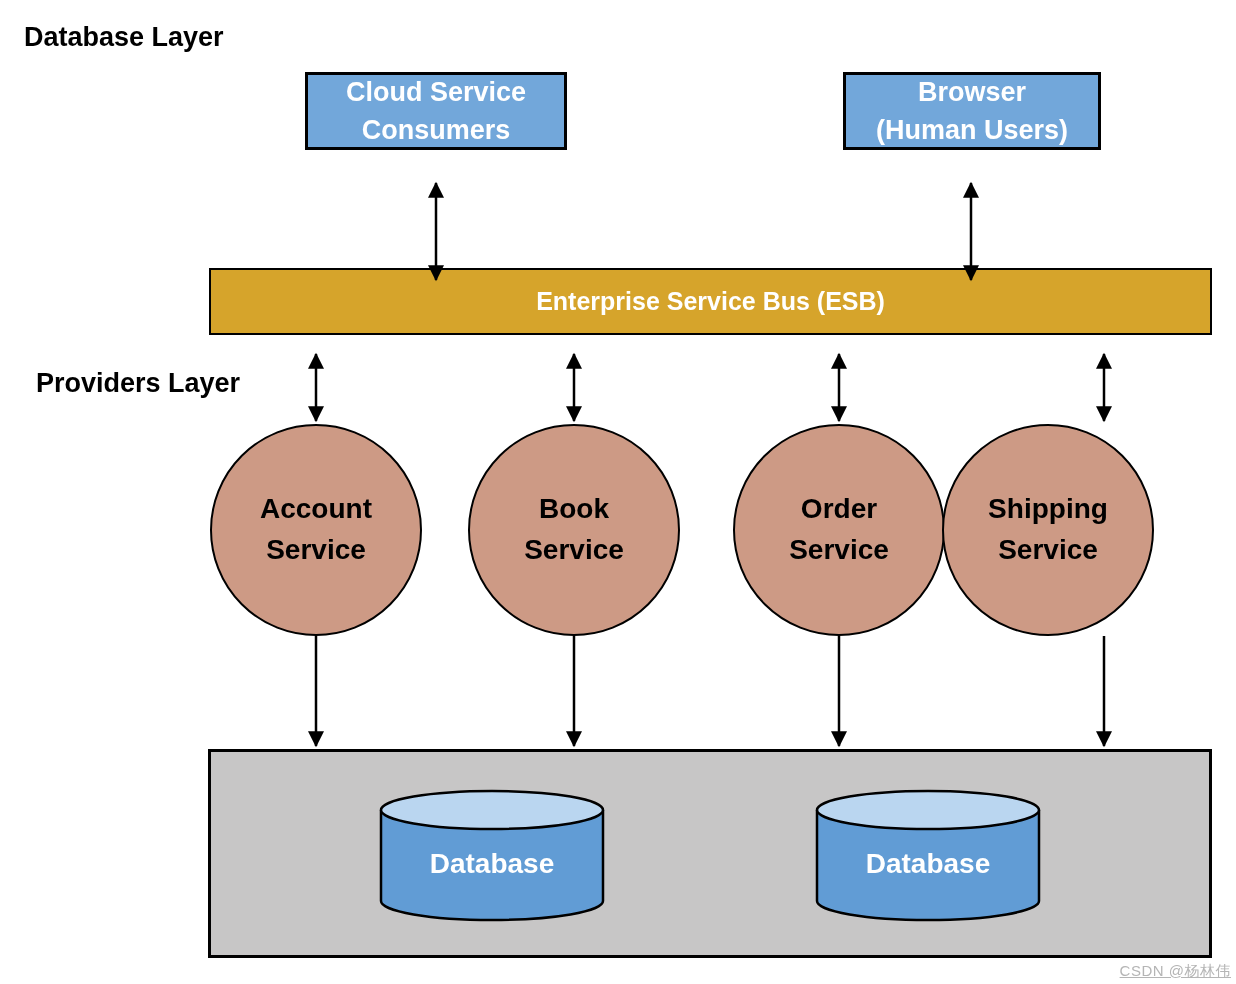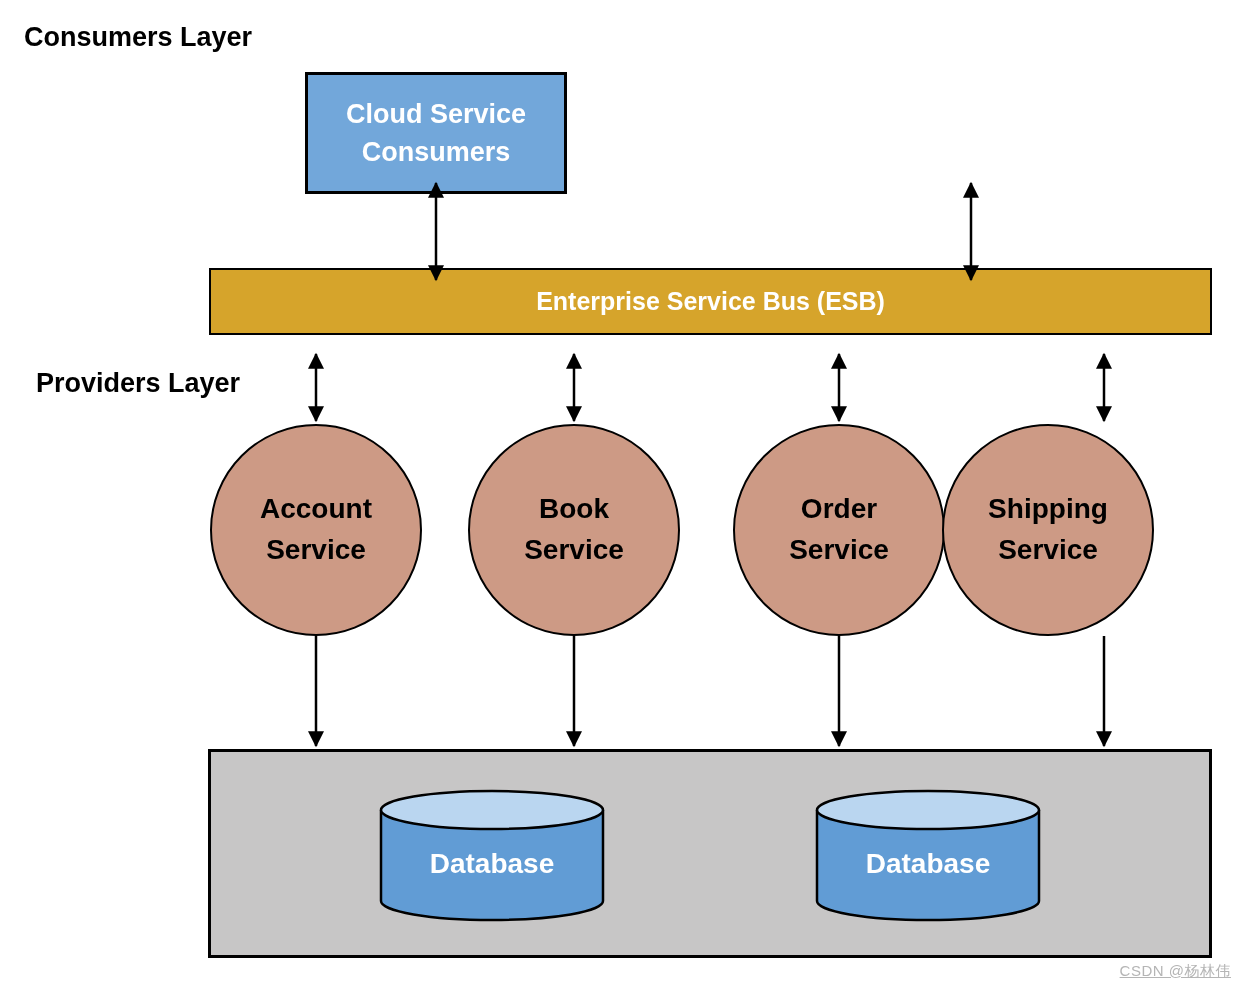--- a/index.html
+++ b/index.html
@@ -5,21 +5,21 @@
   html,body{margin:0;padding:0;background:#ffffff;}
   .canvas{
     position:relative;width:1236px;height:984px;background:#ffffff;
     font-family:"Liberation Sans",sans-serif;overflow:hidden;
   }
   .layer-label{
     position:absolute;font-size:27px;font-weight:700;color:#000;
     letter-spacing:0px;white-space:nowrap;
   }
   .consumer-box{
-    position:absolute;top:72px;height:122px;
+    position:absolute;top:72px;height:78px;
     background:#72A7DA;border:3px solid #000;
     display:flex;align-items:center;justify-content:center;
     box-sizing:border-box;
   }
   .consumer-box .box-label{
     color:#fff;font-size:27px;font-weight:700;text-align:center;
     line-height:1.42;white-space:pre-line;
   }
   .esb-bar{
     position:absolute;left:209px;top:268px;width:1003px;height:67px;
@@ -50,26 +50,30 @@
   .watermark{
     position:absolute;right:5px;bottom:3px;
     font-size:15px;color:#B5B5B5;letter-spacing:0.5px;white-space:nowrap;text-decoration:underline;
   }
 </style>
 </head>
 <body>
 
 <div class="canvas">
 
-  <div class="layer-label" style="left:24px;top:22px;">Consumers Layer</div>
+  <div class="layer-label" style="left:24px;top:22px;">Database Layer</div>
   <div class="layer-label" style="left:36px;top:368px;">Providers Layer</div>
 
   <div class="consumer-box" style="left:305px;width:262px;">
     <span class="box-label">Cloud Service
 Consumers</span>
+  </div>
+  <div class="consumer-box" style="left:843px;width:258px;">
+    <span class="box-label">Browser
+(Human Users)</span>
   </div>
 
   <div class="esb-bar">
     <span class="esb-label">Enterprise Service Bus (ESB)</span>
   </div>
 
   <div class="service-circle" style="left:210px;">
     <span class="circle-label">Account
 Service</span>
   </div>

